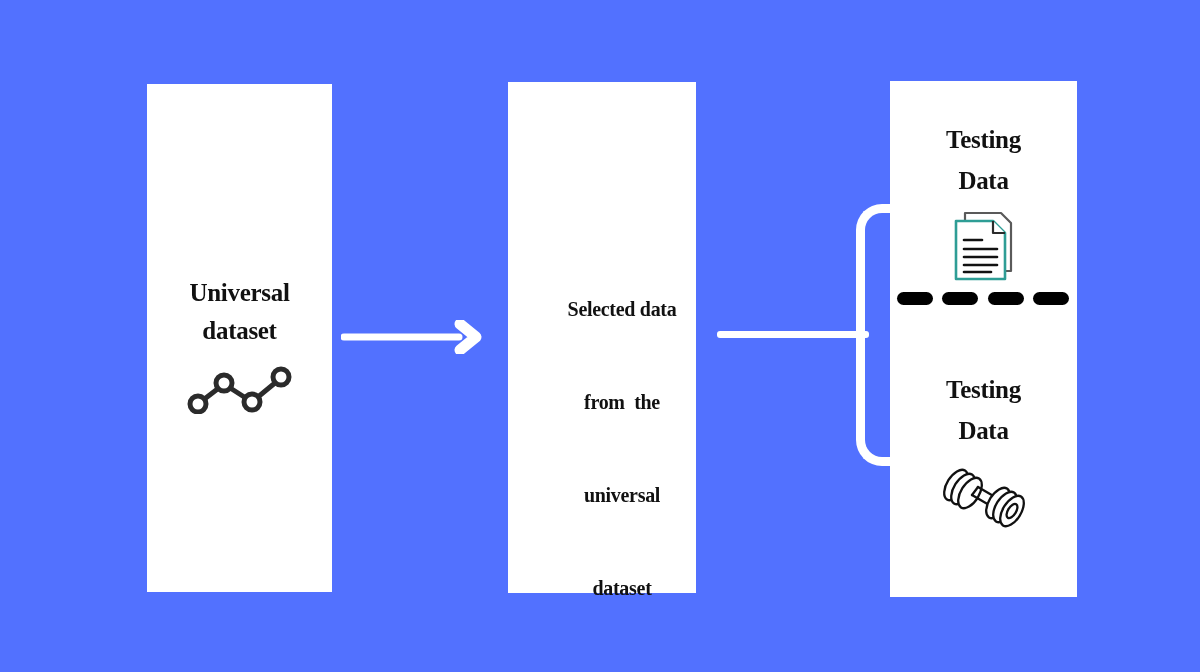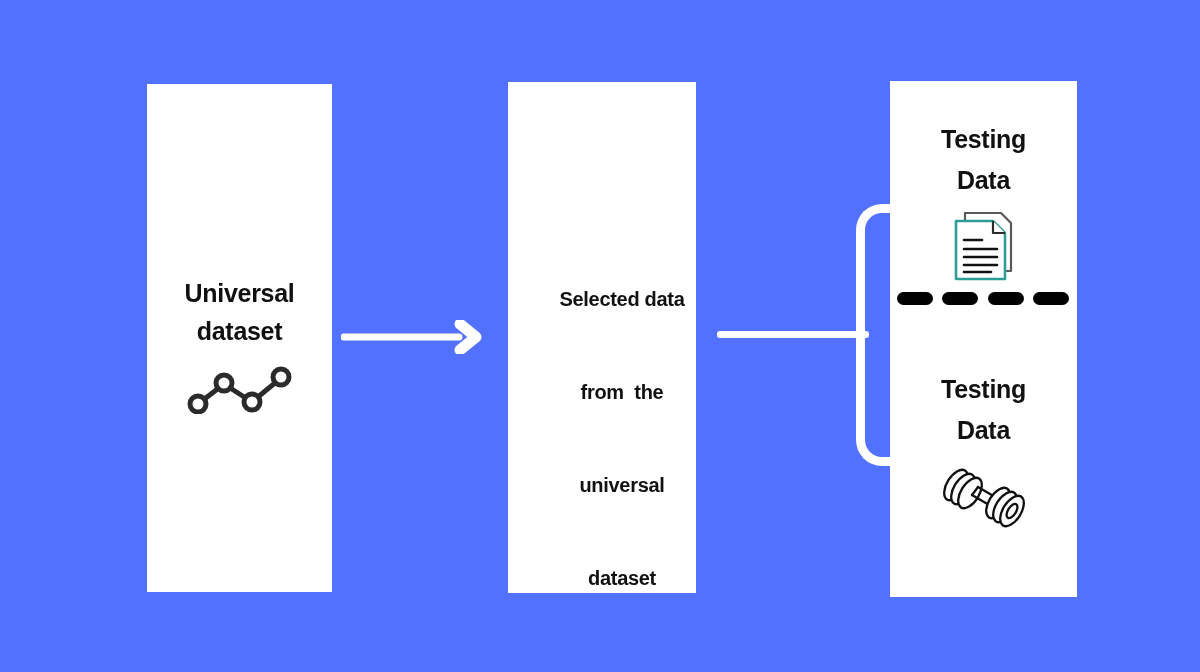--- a/index.html
+++ b/index.html
@@ -27,21 +27,21 @@
   }
 
   .panel-inner {
     position: absolute;
     left: 0;
     right: 0;
     text-align: center;
   }
 
   .panel-title {
-    font-family: Liberation Sans, sans-serif;
+    font-family: Liberation Serif, serif;
     font-weight: bold;
     color: #111111;
     letter-spacing: -0.3px;
   }
 
   
   #panel-universal {
     left: 147px;
     top: 84px;
     width: 185px;
@@ -59,21 +59,21 @@
   }
 
   
   #panel-selected {
     left: 508px;
     top: 82px;
     width: 188px;
     height: 511px;
   }
   #selected-block {
-    top: 140px;
+    top: 150px;
     margin-left: 40px;
   }
   #selected-title {
     font-size: 20px;
     line-height: 31px;
     white-space: pre-wrap;
   }
 
   
   #panel-split {

